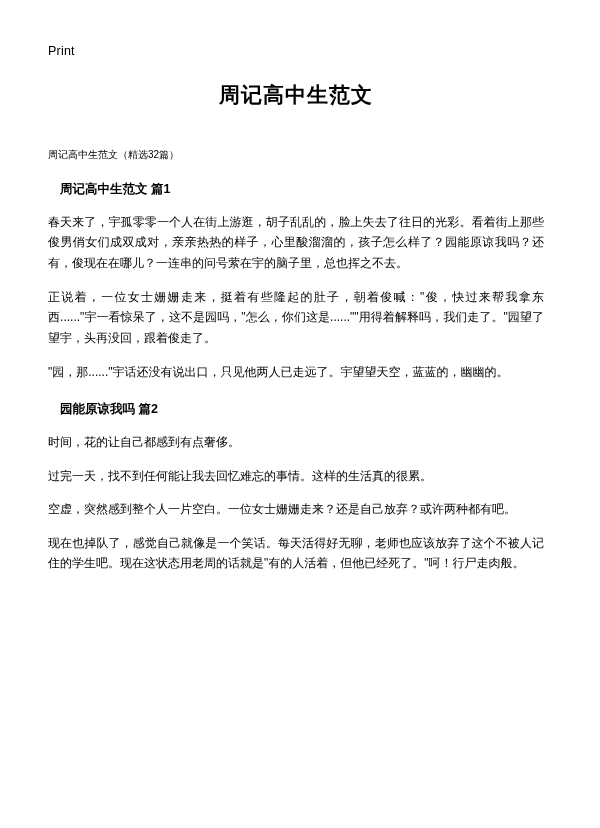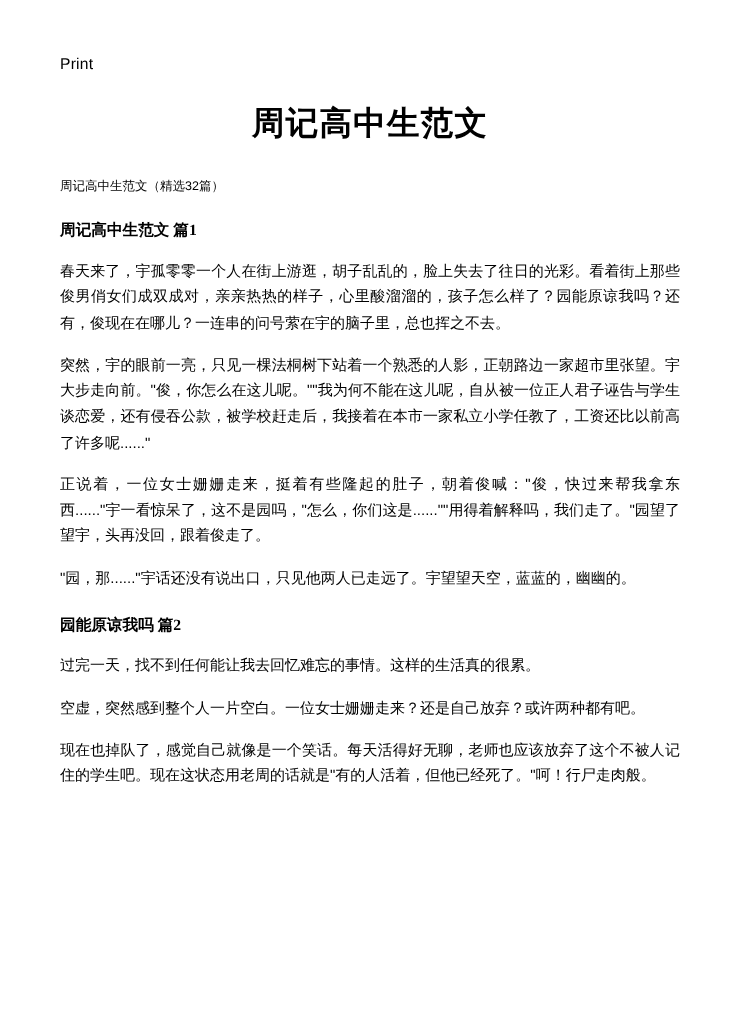--- a/index.html
+++ b/index.html
@@ -23,36 +23,35 @@
   }
   .print-label {
     font-size: 12.5px;
     line-height: 1.2;
     color: #000;
     margin: 0 0 22px 0;
     letter-spacing: 0.2px;
   }
   .doc-title {
     text-align: center;
-    font-size: 26px;
+    font-size: 21px;
     font-weight: bold;
-    margin: 6px 0 26px 0;
+    margin: 6px 0 38px 0;
     letter-spacing: 1px;
   }
   .subtitle {
     font-size: 10px;
     margin: 0 0 18px 0;
     line-height: 1.5;
   }
   .section-heading {
     font-size: 12.5px;
     font-weight: bold;
-    margin: 18px 0 13px 0;
+    margin: 18px 0 13px 12px;
     line-height: 1.5;
-    font-family: Liberation Serif, serif;
   }
   p.para {
     font-size: 12px;
     line-height: 1.72;
     margin: 0 0 13px 0;
     text-align: justify;
     text-justify: inter-ideograph;
   }
   .block {
     margin: 0;
@@ -66,23 +65,23 @@
   <div class="print-label">Print</div>
 
   <h1 class="doc-title">周记高中生范文</h1>
 
   <div class="subtitle">周记高中生范文（精选32篇）</div>
 
   <div class="block">
 
     <div class="section-heading">周记高中生范文 篇1</div>
     <p class="para">春天来了，宇孤零零一个人在街上游逛，胡子乱乱的，脸上失去了往日的光彩。看着街上那些俊男俏女们成双成对，亲亲热热的样子，心里酸溜溜的，孩子怎么样了？园能原谅我吗？还有，俊现在在哪儿？一连串的问号萦在宇的脑子里，总也挥之不去。</p>
-    <p class="para">突然，宇的眼前一亮，只见一棵法桐树下站着一个熟悉的人影，正朝路边一家超市里张望。宇大步走向前。"俊，你怎么在这儿呢。""我为何不能在这儿呢，自从被一位正人君子诬告与学生谈恋爱，还有侵吞公款，被学校赶走后，我接着在本市一家私立小学任教了，工资还比以前高了许多呢......"</p>
     <p class="para">正说着，一位女士姗姗走来，挺着有些隆起的肚子，朝着俊喊："俊，快过来帮我拿东西......"宇一看惊呆了，这不是园吗，"怎么，你们这是......""用得着解释吗，我们走了。"园望了望宇，头再没回，跟着俊走了。</p>
     <p class="para">"园，那......"宇话还没有说出口，只见他两人已走远了。宇望望天空，蓝蓝的，幽幽的。</p>
 
     <div class="section-heading">园能原谅我吗 篇2</div>
+    <p class="para">时间，花的让自己都感到有点奢侈。</p>
     <p class="para">过完一天，找不到任何能让我去回忆难忘的事情。这样的生活真的很累。</p>
     <p class="para">空虚，突然感到整个人一片空白。一位女士姗姗走来？还是自己放弃？或许两种都有吧。</p>
     <p class="para">现在也掉队了，感觉自己就像是一个笑话。每天活得好无聊，老师也应该放弃了这个不被人记住的学生吧。现在这状态用老周的话就是"有的人活着，但他已经死了。"呵！行尸走肉般。</p>
 
   </div>
 </div>
 
 </body></html>

